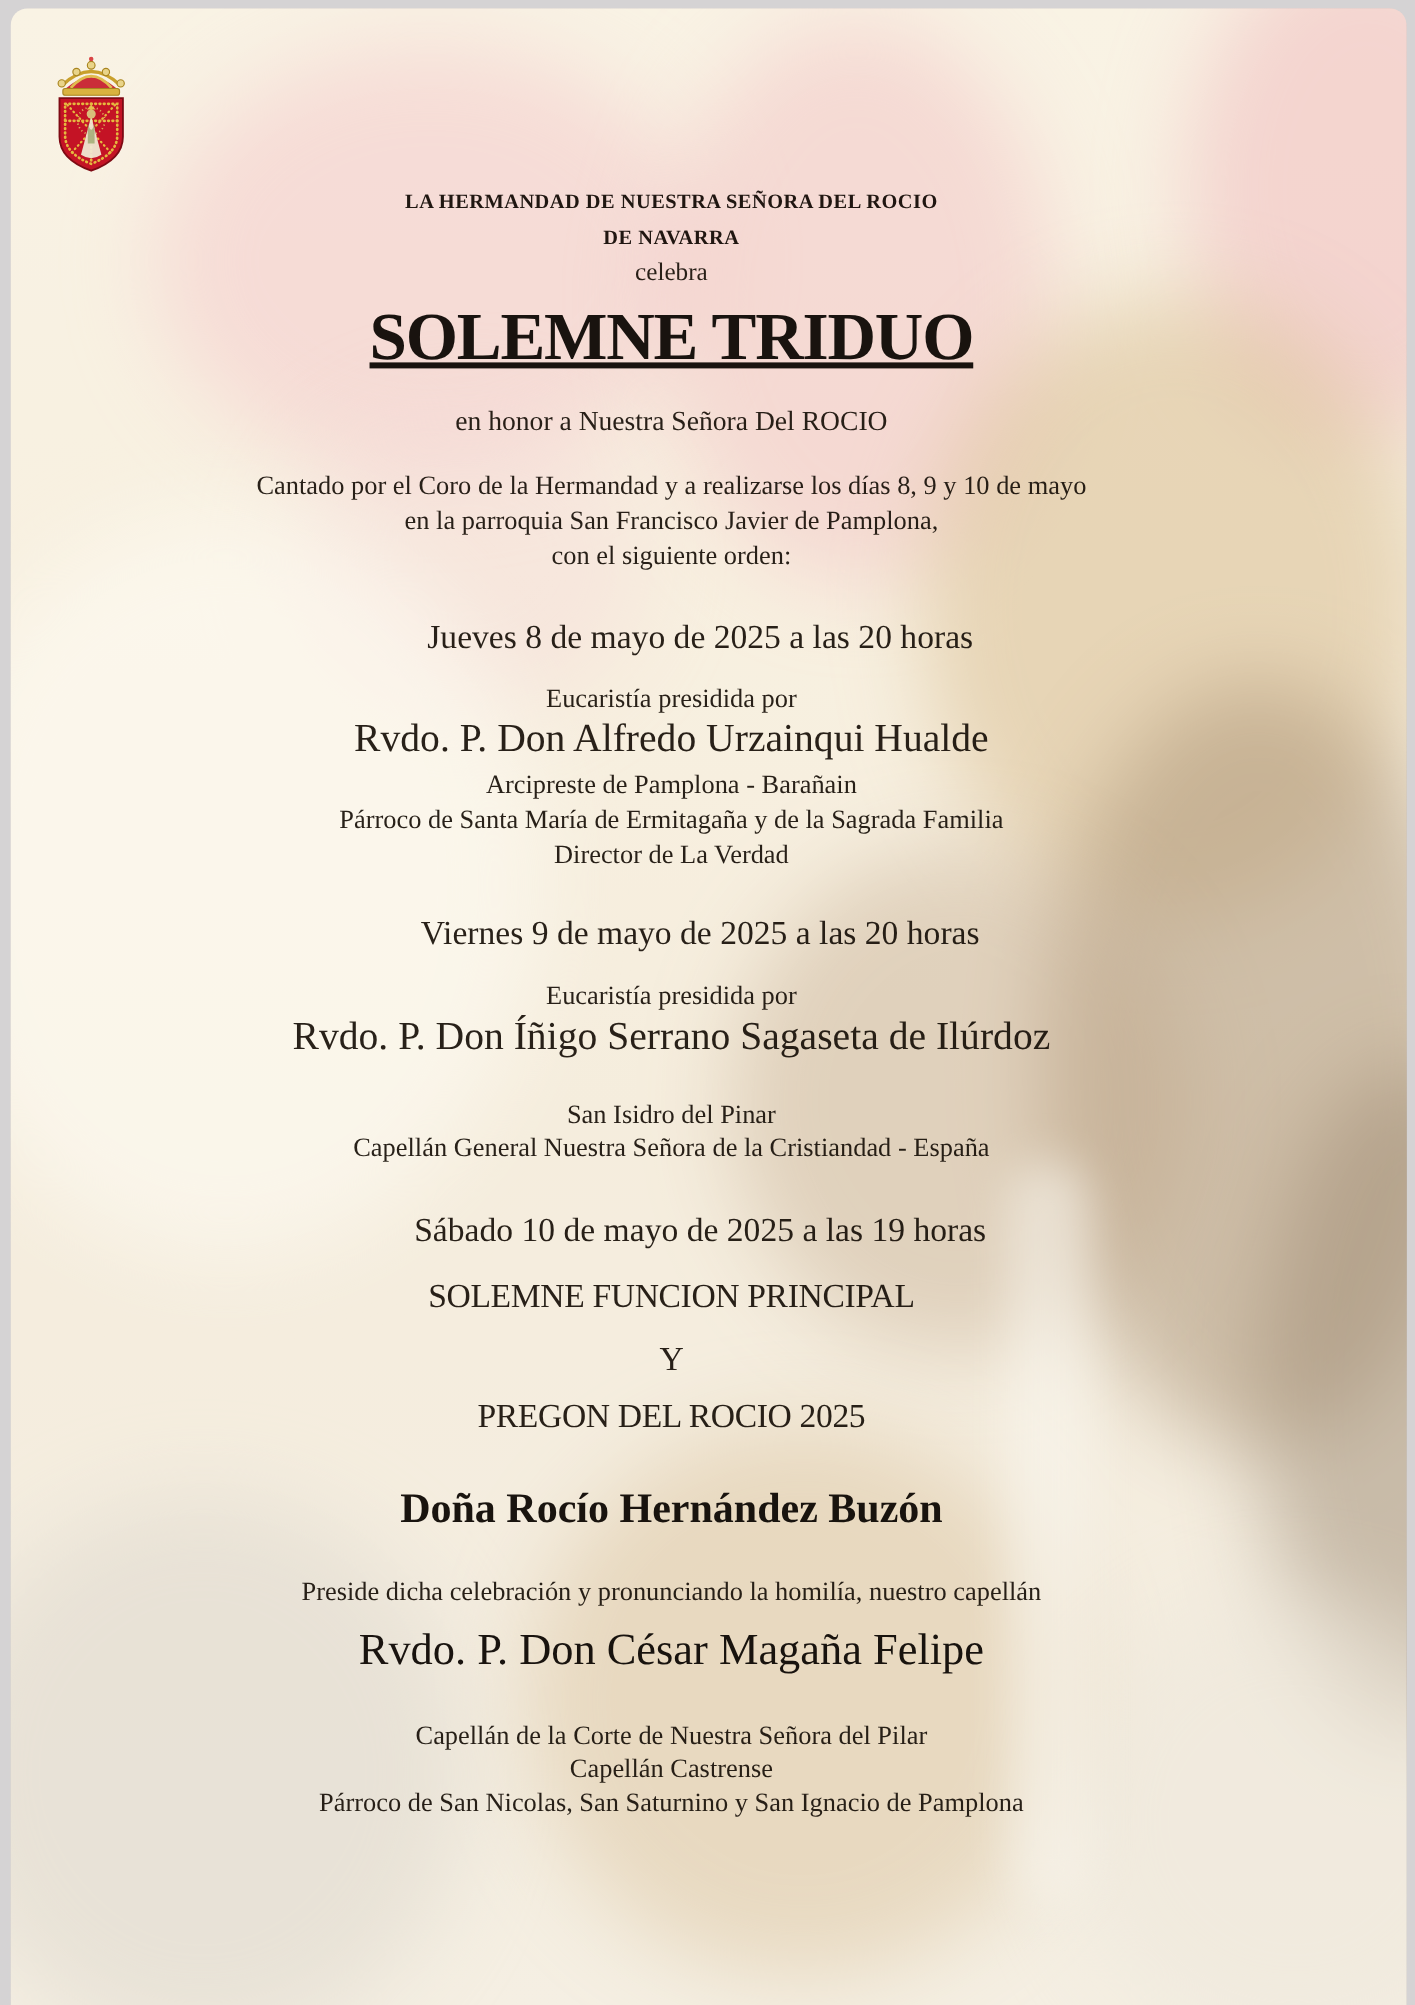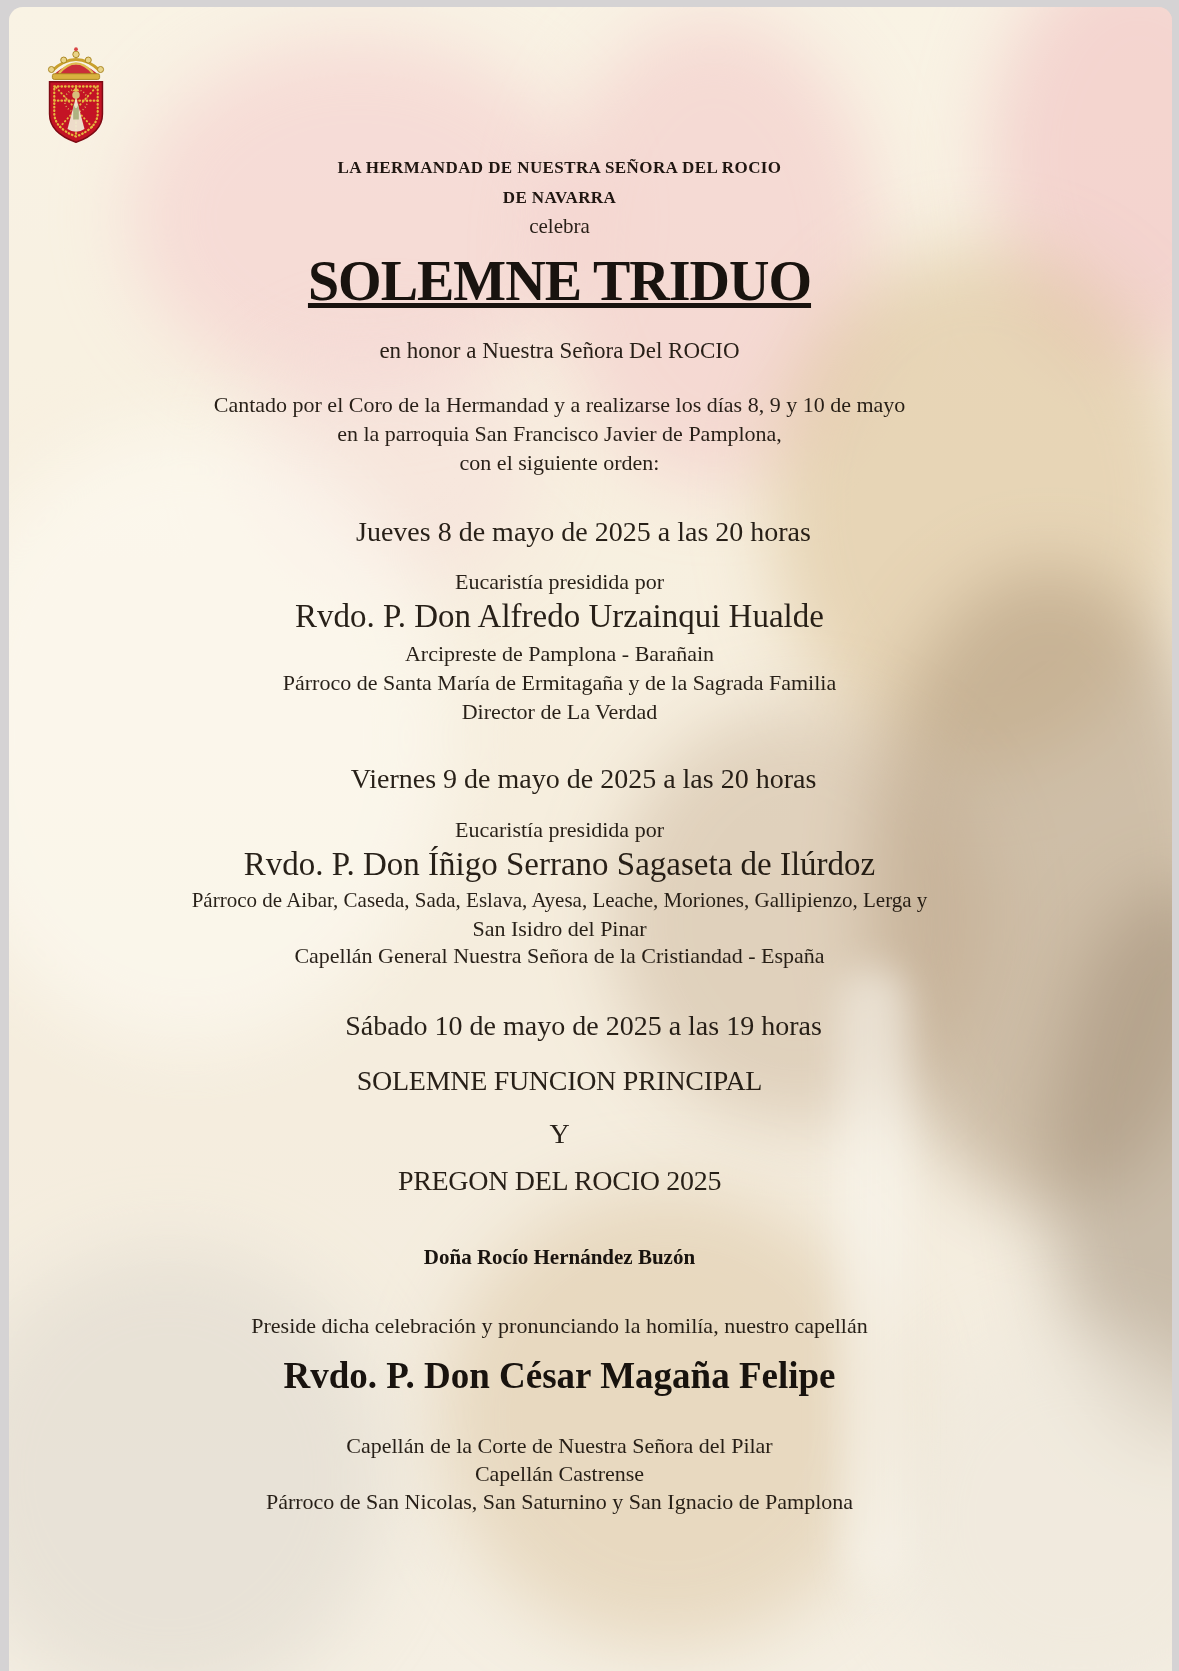--- a/index.html
+++ b/index.html
@@ -35,22 +35,22 @@
   .celebra{font-size:21px;line-height:26px;}
   .title{font-weight:bold;font-size:56px;line-height:62px;letter-spacing:-1px;color:rgba(16,10,6,.96);text-decoration:underline;}
   .sub{font-size:23px;line-height:27px;}
   .intro{font-size:22px;line-height:29px;}
   .date{font-size:28px;line-height:34px;padding-left:48px;}
   .lead{font-size:22px;line-height:26px;}
   .name{font-size:33px;line-height:42px;}
   .role{font-size:22px;line-height:29px;}
   .role-sm{font-size:21px;line-height:27px;}
   .caps{font-size:28px;line-height:44px;letter-spacing:-.3px;}
-  .speaker{font-weight:bold;font-size:21px;line-height:38px;color:rgba(16,10,6,.96);}
-  .chap{font-weight:bold;font-size:37px;line-height:44px;color:rgba(16,10,6,.96);}
+  .speaker{font-weight:bold;font-size:35px;line-height:38px;color:rgba(16,10,6,.96);}
+  .chap{font-weight:normal;font-size:37px;line-height:44px;color:rgba(16,10,6,.96);}
 </style>
 </head>
 <body>
 
 <div class="page">
 
   <div class="bg">
     <span class="blob b-pink1"></span>
     <span class="blob b-pink2"></span>
     <span class="blob b-pink3"></span>
@@ -115,21 +115,20 @@
   <div class="line date" style="top:508px">Jueves 8 de mayo de 2025 a las 20 horas</div>
   <div class="line lead" style="top:562px">Eucaristía presidida por</div>
   <div class="line name" style="top:588px">Rvdo. P. Don Alfredo Urzainqui Hualde</div>
   <div class="line role" style="top:632px">Arcipreste de Pamplona - Barañain</div>
   <div class="line role" style="top:661px">Párroco de Santa María de Ermitagaña y de la Sagrada Familia</div>
   <div class="line role" style="top:690px">Director de La Verdad</div>
 
   <div class="line date" style="top:755px">Viernes 9 de mayo de 2025 a las 20 horas</div>
   <div class="line lead" style="top:810px">Eucaristía presidida por</div>
   <div class="line name" style="top:836px">Rvdo. P. Don Íñigo Serrano Sagaseta de Ilúrdoz</div>
-  <div class="line role-sm" style="top:880px">Párroco de Aibar, Caseda, Sada, Eslava, Ayesa, Leache, Moriones, Gallipienzo, Lerga y</div>
   <div class="line role" style="top:907px">San Isidro del Pinar</div>
   <div class="line role" style="top:934px">Capellán General Nuestra Señora de la Cristiandad - España</div>
 
   <div class="line date" style="top:1002px">Sábado 10 de mayo de 2025 a las 19 horas</div>
   <div class="line caps" style="top:1052px">SOLEMNE FUNCION PRINCIPAL</div>
   <div class="line caps" style="top:1105px">Y</div>
   <div class="line caps" style="top:1152px">PREGON DEL ROCIO 2025</div>
   <div class="line speaker" style="top:1231px">Doña Rocío Hernández Buzón</div>
 
   <div class="line lead" style="top:1306px">Preside dicha celebración y pronunciando la homilía, nuestro capellán</div>

